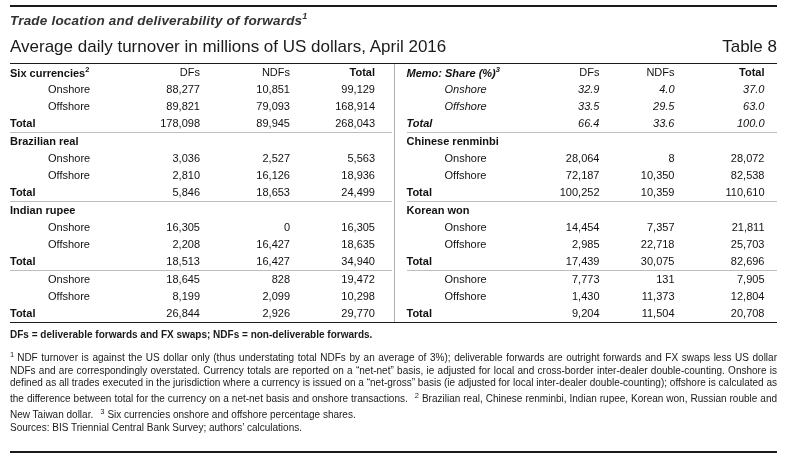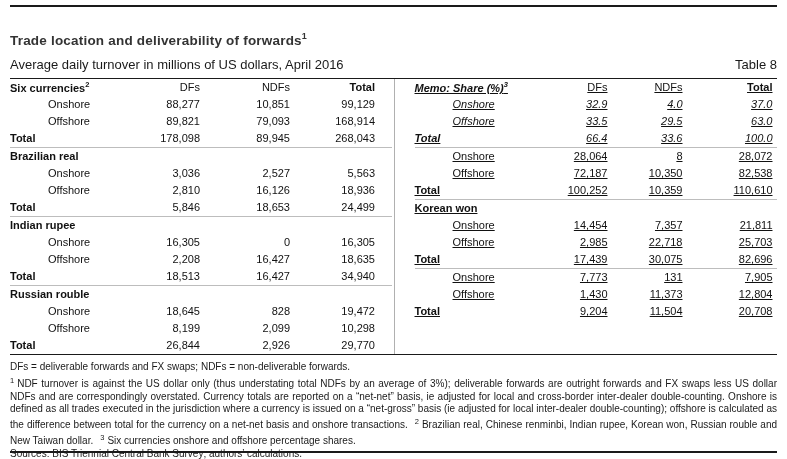--- a/index.html
+++ b/index.html
@@ -7,51 +7,51 @@
   body {
     width: 787px; height: 459px;
     font-family: "Liberation Sans", "DejaVu Sans", sans-serif;
     color: #111111;
     position: relative; overflow: hidden;
   }
   .page { position: absolute; inset: 0; padding: 5px 10px 0 10px; }
   .rule-thick { border-top: 2px solid #1a1a1a; }
   .rule-bottom { position: absolute; left: 10px; right: 10px; bottom: 6px; border-top: 2px solid #1a1a1a; }
 
-  .title { margin-top: 24px; font-size: 13.5px; font-weight: bold; color: #333333; letter-spacing: .2px; }
+  .title { margin-top: 4px; font-size: 13.5px; font-weight: bold; color: #333333; letter-spacing: .2px; font-style: italic; }
   .title sup { font-size: 9px; }
 
   .subtitle-row {
     display: flex; justify-content: space-between; align-items: flex-end;
     margin-top: 9px; padding-bottom: 6px;
-    font-size: 13px; color: #1a1a1a;
+    font-size: 17px; color: #1a1a1a;
     border-bottom: 1px solid #1a1a1a;
   }
 
   .table-wrap { display: flex; border-bottom: 1px solid #1a1a1a; }
   .half { width: 50%; }
   .half.left  { padding-right: 2px; }
-  .half.right { border-left: 1px solid #b0b0b0; padding-left: 20px; text-decoration: underline; }
+  .half.right { border-left: 1px solid #b0b0b0; padding-left: 12px; }
   .block + .block { border-top: 1px solid #bdbdbd; }
 
   .row { display: grid; height: 17px; align-items: center; font-size: 11px; }
   .half.left  .row { grid-template-columns: 100px 90px 90px 85px; }
   .half.right .row { grid-template-columns: 112px 81px 75px 90px; }
   .cell { white-space: nowrap; }
   .label.indent { padding-left: 38px; }
   .num { text-align: right; }
   .bold { font-weight: bold; }
   .span-all { grid-column: 1 / -1; }
   .cell sup { font-size: 7.5px; }
 
   .memo .label, .memo .num { font-style: italic; }
   .memo .colhead { font-style: normal; }
 
   .fnotes { padding-top: 6px; font-size: 10px; line-height: 12.5px; color: #1a1a1a; }
-  .fnotes .abbrev { margin-bottom: 2px; }
+  .fnotes .abbrev { margin-bottom: 8px; font-weight: bold; }
   .fn-para { text-align: justify; margin-bottom: 1px; }
   .fn-para sup { font-size: 7.5px; margin-right: 3px; }
   .fn-para sup.spaced { margin-left: 7px; }
 </style>
 </head>
 <body>
 
 <div class="page">
   <div class="rule-thick"></div>
 
@@ -137,23 +137,20 @@
         </div>
         <div class="row">
           <div class="cell label bold">Total</div>
           <div class="cell num">18,513</div>
           <div class="cell num">16,427</div>
           <div class="cell num">34,940</div>
         </div>
       </div>
 
       <div class="block">
-        <div class="row head">
-          <div class="cell label bold span-all">Russian rouble</div>
-        </div>
         <div class="row">
           <div class="cell label indent">Onshore</div>
           <div class="cell num">18,645</div>
           <div class="cell num">828</div>
           <div class="cell num">19,472</div>
         </div>
         <div class="row">
           <div class="cell label indent">Offshore</div>
           <div class="cell num">8,199</div>
           <div class="cell num">2,099</div>
@@ -192,20 +189,23 @@
         </div>
         <div class="row">
           <div class="cell label bold">Total</div>
           <div class="cell num">66.4</div>
           <div class="cell num">33.6</div>
           <div class="cell num">100.0</div>
         </div>
       </div>
 
       <div class="block">
+        <div class="row head">
+          <div class="cell label bold span-all">Chinese renminbi</div>
+        </div>
         <div class="row">
           <div class="cell label indent">Onshore</div>
           <div class="cell num">28,064</div>
           <div class="cell num">8</div>
           <div class="cell num">28,072</div>
         </div>
         <div class="row">
           <div class="cell label indent">Offshore</div>
           <div class="cell num">72,187</div>
           <div class="cell num">10,350</div>

